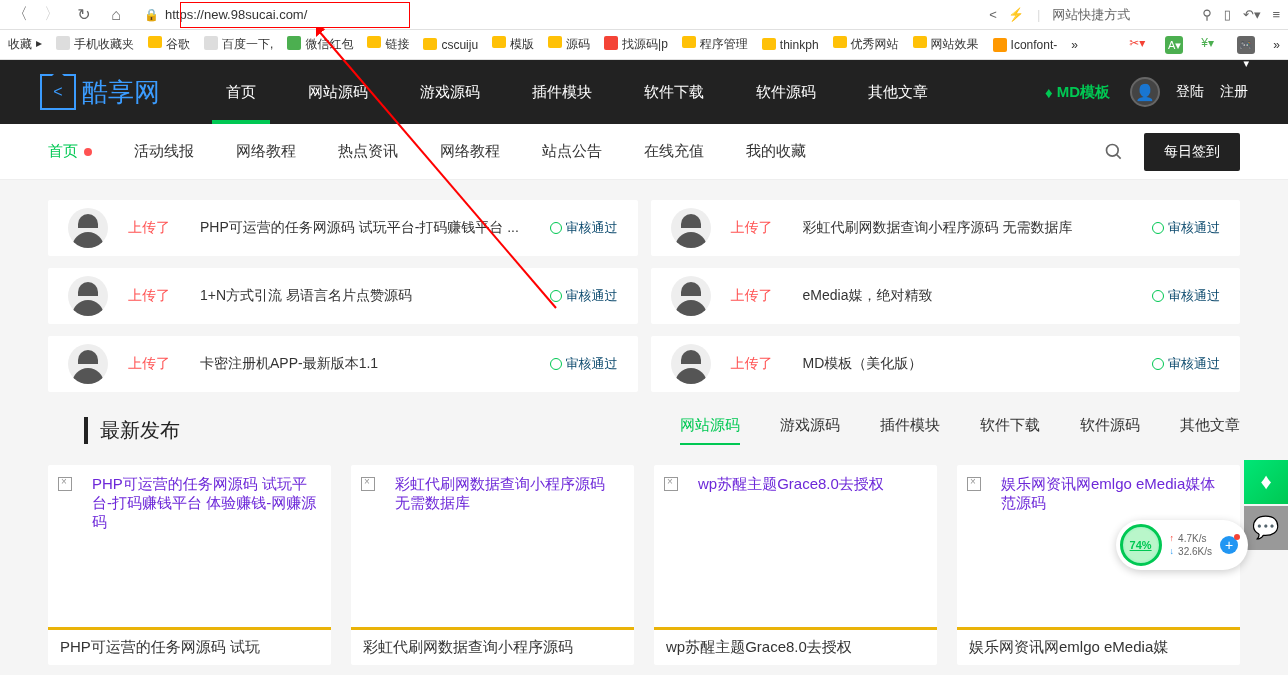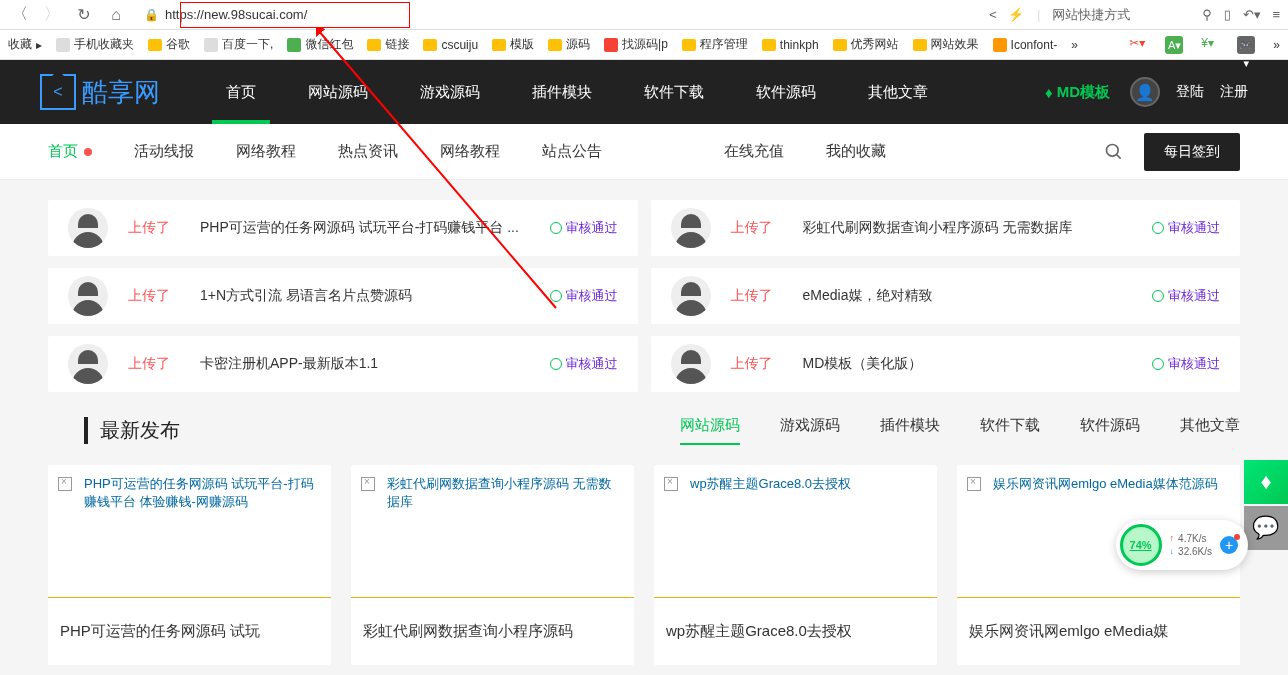--- a/index.html
+++ b/index.html
@@ -11,21 +11,21 @@
 .url-container { flex: 1; display: flex; align-items: center; position: relative; }
 .url-box { display: flex; align-items: center; height: 24px; padding: 0 8px; position: relative; }
 .url-highlight { position: absolute; left: 180px; top: 2px; width: 230px; height: 26px; border: 1px solid #ff0000; pointer-events: none; }
 .lock-icon { color: #4caf50; font-size: 12px; margin-right: 6px; }
 .url-text { color: #333; font-size: 13px; }
 .browser-right { display: flex; align-items: center; gap: 12px; color: #666; font-size: 13px; }
 .green-bolt { color: #4caf50; }
 
 
 .bookmarks-bar { height: 30px; background: #fff; display: flex; align-items: center; padding: 0 8px; border-bottom: 1px solid #e0e0e0; font-size: 12px; gap: 14px; color: #333; }
-.bookmark-item { display: flex; align-items: center; gap: 4px; white-space: nowrap; cursor: pointer; }
+.bookmark-item { display: flex; align-items: flex-start; gap: 4px; white-space: nowrap; cursor: pointer; }
 .folder-icon { width: 14px; height: 12px; background: #ffc107; border-radius: 2px; display: inline-block; }
 .fav-page { width: 14px; height: 14px; background: #ddd; border-radius: 2px; display: inline-block; }
 .fav-orange { width: 14px; height: 14px; background: #ff9800; border-radius: 2px; display: inline-block; }
 .bookmarks-right { margin-left: auto; display: flex; gap: 18px; align-items: center; }
 .ext-icon { width: 18px; height: 18px; border-radius: 3px; }
 
 
 .main-nav { height: 64px; background: #222; display: flex; align-items: center; padding: 0 40px; color: #fff; }
 .logo { font-size: 26px; color: #3b9cff; font-weight: 300; display: flex; align-items: center; gap: 6px; }
 .logo-icon { width: 36px; height: 36px; border: 2px solid #3b9cff; display: flex; align-items: center; justify-content: center; position: relative; }
@@ -52,37 +52,37 @@
 
 
 .cards-container { padding: 20px 48px 0; display: flex; gap: 13px; }
 .cards-col { flex: 1; display: flex; flex-direction: column; gap: 12px; }
 .upload-card { background: #fff; height: 56px; display: flex; align-items: center; padding: 0 20px; border-radius: 2px; }
 .card-avatar { width: 40px; height: 40px; border-radius: 50%; background: #eee; margin-right: 20px; position: relative; overflow: hidden; }
 .card-avatar::before { content: ""; position: absolute; top: 6px; left: 10px; width: 20px; height: 14px; background: #555; border-radius: 10px 10px 0 0; }
 .card-avatar::after { content: ""; position: absolute; bottom: 0; left: 4px; width: 32px; height: 16px; background: #555; border-radius: 16px 16px 0 0; }
 .upload-label { color: #ff5252; font-size: 14px; margin-right: 30px; font-weight: 500; }
 .card-title { flex: 1; font-size: 14px; color: #333; font-weight: 500; white-space: nowrap; overflow: hidden; text-overflow: ellipsis; }
-.card-status { color: #6d28d9; font-size: 13px; display: flex; align-items: center; gap: 4px; }
+.card-status { color: #0c4a6e; font-size: 13px; display: flex; align-items: center; gap: 4px; }
 .clock-icon { width: 12px; height: 12px; border: 1px solid #00c853; border-radius: 50%; position: relative; }
 
 
 .section-header { padding: 24px 48px 0; display: flex; align-items: center; margin-left: 36px; }
 .section-title { font-size: 20px; font-weight: 500; color: #222; border-left: 4px solid #222; padding-left: 12px; }
 .category-tabs { margin-left: auto; display: flex; gap: 40px; font-size: 15px; color: #333; }
 .category-tab { cursor: pointer; padding-bottom: 8px; }
 .category-tab.active { color: #00c853; border-bottom: 2px solid #00c853; }
 
 
 .grid-container { padding: 20px 48px; display: flex; gap: 20px; }
 .grid-card { flex: 1; background: #fff; height: 200px; border-radius: 2px; display: flex; flex-direction: column; }
-.grid-image { flex: 1; padding: 10px; font-size: 13px; color: #0369a1; display: flex; align-items: flex-start; gap: 12px; }
+.grid-image { flex: 1; padding: 10px; font-size: 15px; color: #6d28d9; display: flex; align-items: flex-start; gap: 20px; }
 .broken-img { width: 14px; height: 14px; border: 1px solid #999; display: inline-block; position: relative; flex-shrink: 0; margin-top: 2px; }
 .broken-img::before { content: "×"; position: absolute; top: -2px; left: 2px; font-size: 10px; color: #999; }
-.grid-title { padding: 24px 12px; font-size: 15px; color: #333; border-top: 1px solid #eab308; }
+.grid-title { padding: 8px 12px; font-size: 15px; color: #333; border-top: 3px solid #eab308; }
 
 
 .float-right { position: absolute; right: 0; top: 460px; display: flex; flex-direction: column; gap: 2px; }
 .float-btn { width: 44px; height: 44px; background: linear-gradient(135deg, #00e676, #00c853); display: flex; align-items: center; justify-content: center; color: #fff; font-size: 22px; }
 .float-btn.gray { background: #999; }
 
 .speed-widget { position: absolute; right: 40px; top: 520px; background: #fff; border-radius: 30px; height: 50px; display: flex; align-items: center; padding: 4px 10px 4px 4px; box-shadow: 0 2px 8px rgba(0,0,0,0.2); gap: 8px; }
 .speed-circle { width: 42px; height: 42px; border-radius: 50%; border: 3px solid #00c853; display: flex; align-items: center; justify-content: center; font-size: 11px; color: #00c853; font-weight: bold; background: radial-gradient(circle, #b9f6ca 60%, #69f0ae); text-decoration: underline; }
 .speed-text { display: flex; flex-direction: column; font-size: 10px; color: #666; line-height: 1.3; }
 .speed-row { display: flex; align-items: center; gap: 4px; }
@@ -217,21 +217,21 @@
   <div class="sub-nav-items">
     <div class="sub-nav-item home">
         <span>首页</span>
         <span class="red-dot"></span>
       </div>
     <div class="sub-nav-item">活动线报</div>
     <div class="sub-nav-item">网络教程</div>
     <div class="sub-nav-item">热点资讯</div>
     <div class="sub-nav-item">网络教程</div>
     <div class="sub-nav-item">站点公告</div>
-    <div class="sub-nav-item" style="margin-left:80px">在线充值</div>
+    <div class="sub-nav-item" style="">在线充值</div>
     <div class="sub-nav-item">我的收藏</div>
   </div>
   <svg class="search-icon" viewBox="0 0 24 24" fill="none" stroke="currentColor" stroke-width="2">
       <circle cx="10" cy="10" r="7"></circle>
       <line x1="20" y1="20" x2="15" y2="15"></line>
     </svg>
   <div class="signin-btn">每日签到</div>
 </div>
 
 <svg class="annotation-arrow" width="300" height="300">

